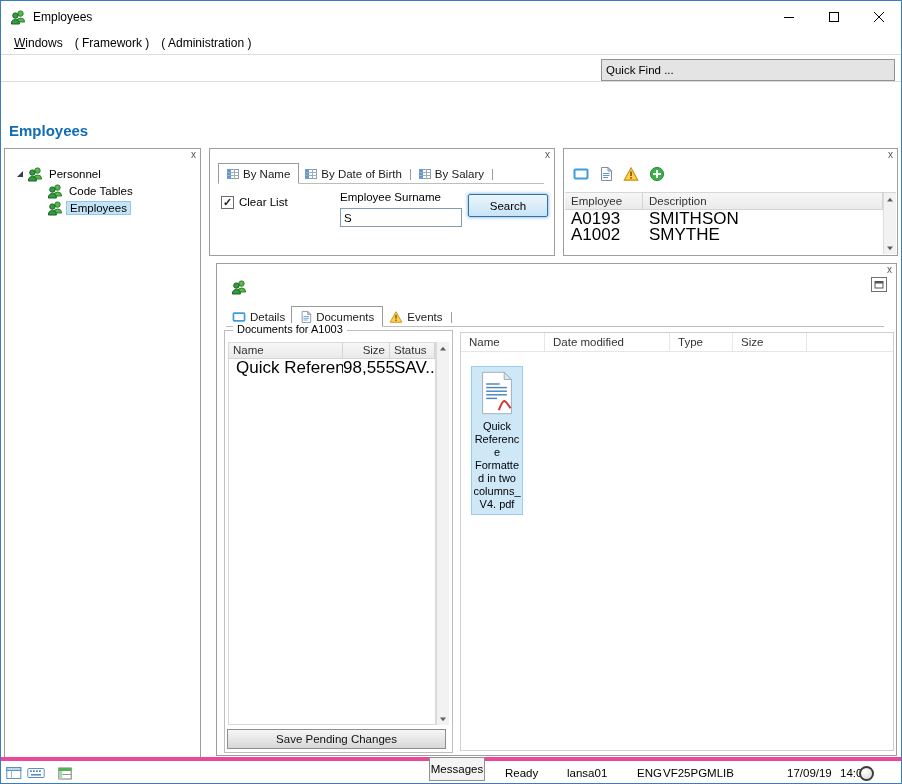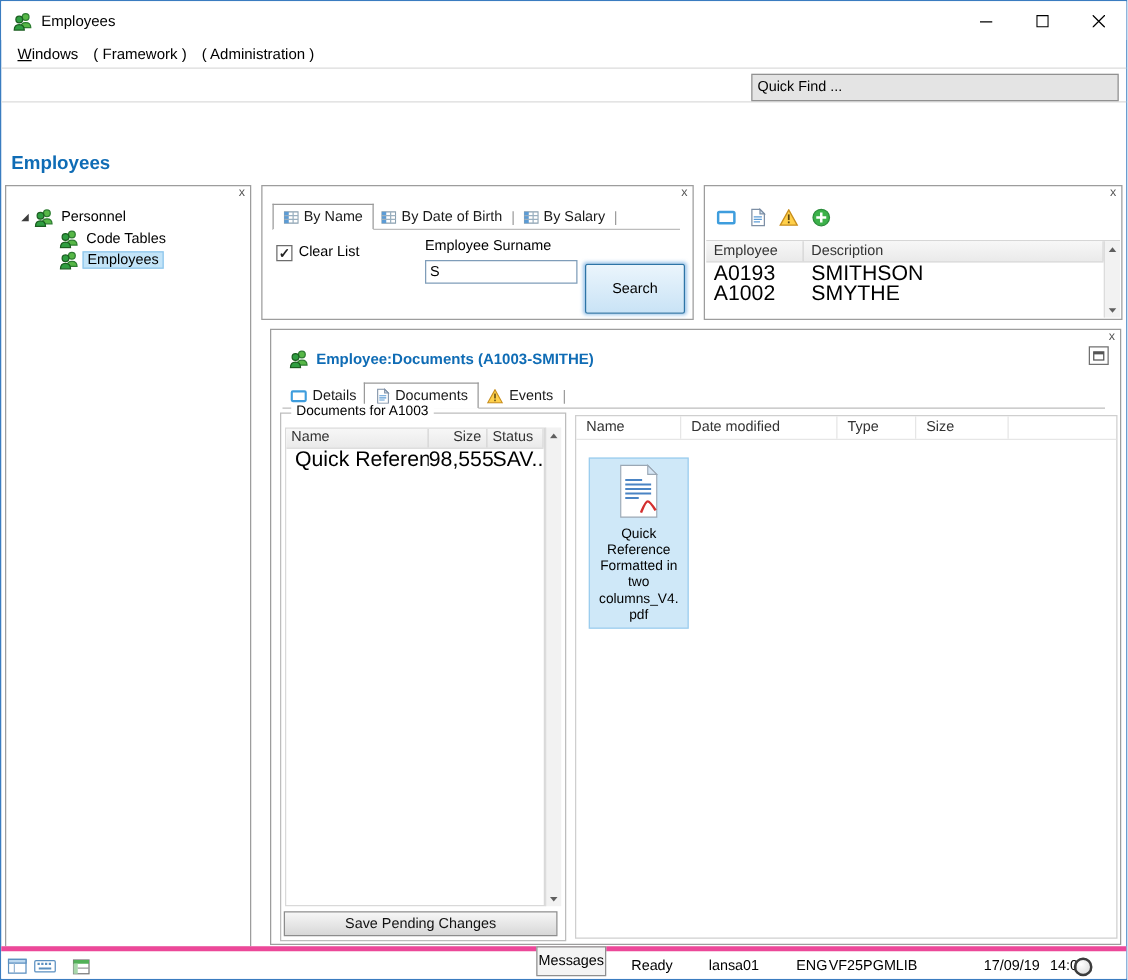--- a/index.html
+++ b/index.html
@@ -46,21 +46,21 @@
   .tab-sep{width:1px;height:11px;background:#9d9d9d;margin:0 2px 3px}
 
   
   .search-panel{left:208px;top:147px;width:346px;height:108px}
   .search-panel .tabs{left:8px;right:10px;top:15px;height:20px}
   .checkrow{position:absolute;left:11px;top:47px;display:flex;align-items:flex-start;gap:5px;font-size:11.5px}
   .checkbox{width:13px;height:13px;border:1px solid #6d6d6d;background:#fff;position:relative}
   .checkbox.checked::after{content:"✓";position:absolute;left:1px;top:-1px;font-size:11px;font-weight:bold;color:#222}
   .fieldlabel{position:absolute;left:130px;top:42px;font-size:11.5px}
   .surname-input{position:absolute;left:130px;top:59px;width:122px;height:19px;border:1px solid #7f9db9;font:11.5px "Liberation Sans",sans-serif;padding:0 3px}
-  .search-btn{position:absolute;left:258px;top:62px;width:80px;height:40px;background:linear-gradient(#ebf5fc,#c9e3f6);border:1px solid #2d74a6;border-radius:2px;font:11.5px "Liberation Sans",sans-serif;box-shadow:0 0 3px 1px rgba(77,150,215,.55)}
+  .search-btn{position:absolute;left:258px;top:45px;width:80px;height:23px;background:linear-gradient(#ebf5fc,#c9e3f6);border:1px solid #2d74a6;border-radius:2px;font:11.5px "Liberation Sans",sans-serif;box-shadow:0 0 3px 1px rgba(77,150,215,.55)}
 
   
   .results-panel{left:562px;top:147px;width:335px;height:108px}
   .rp-toolbar{position:absolute;left:9px;top:17px;display:flex;gap:10px;align-items:center}
   .rp-hr{position:absolute;left:1px;right:1px;top:43px;height:1px;background:#d6d6d6}
   .grid-header{display:flex;background:linear-gradient(#f7f7f7,#eaeaea);border-bottom:1px solid #d4d4d4;font-size:11.5px;color:#333}
   .gh-cell{border-right:1px solid #d4d4d4;padding-left:6px;overflow:hidden;white-space:nowrap}
   .results-panel .grid-header{position:absolute;left:1px;right:14px;top:44px;height:17px;line-height:16px}
   .results-panel .rows{position:absolute;left:1px;right:14px;top:62px}
   .grid-row{display:flex;height:16px;line-height:16px;font-size:17px}
@@ -85,21 +85,21 @@
   .d-size{width:47px;text-align:right;padding-right:4px}
   .d-status{flex:1;padding-left:4px;overflow:hidden;white-space:nowrap}
   .doc-list .grid-row{height:17px;line-height:17px}
   .doc-scroll{right:3px;top:11px;bottom:27px}
   .save-btn{position:absolute;left:2px;right:6px;bottom:3px;height:20px;background:linear-gradient(#f6f6f6,#d8d8d8);border:1px solid #8d8d8d;font:11.5px "Liberation Sans",sans-serif;color:#111}
 
   .file-list{position:absolute;left:243px;top:68px;width:434px;height:419px;border:1px solid #cfcfcf}
   .fl-header{display:flex;height:19px;line-height:18px;font-size:11.5px;color:#333;border-bottom:1px solid #e6e6e6}
   .fl-cell{border-right:1px solid #e6e6e6;padding-left:8px;overflow:hidden;white-space:nowrap}
   .f-name{width:84px}.f-date{width:125px}.f-type{width:63px}.f-size{width:74px}
-  .file-item{position:absolute;left:10px;top:33px;width:80px;background:#cfe8f8;border:1px solid #9ccdee;text-align:center;padding:4px 1px 3px;font-size:11px;line-height:13px}
+  .file-item{position:absolute;left:10px;top:33px;width:52px;background:#cfe8f8;border:1px solid #9ccdee;text-align:center;padding:4px 1px 3px;font-size:11px;line-height:13px}
   .file-item svg{width:36px;height:44px}
   .file-name{overflow-wrap:break-word;word-break:break-word;margin-top:2px}
 
   
   .statusbar{position:absolute;left:0;right:0;bottom:0;height:26px;border-top:4px solid #ec4899;background:#fff;font-size:11.5px;overflow:visible}
   .sb-icons{position:absolute;left:5px;top:5px;display:flex;align-items:center}
   .sb-icons .gap1{margin-left:5px}
   .sb-icons .gap2{margin-left:13px}
   .sb-messages{position:absolute;left:428px;top:-4px;width:56px;height:24px;border:1px solid #8f8f8f;background:#f4f4f4;display:flex;align-items:center;justify-content:center;font-size:11.5px}
   .sb-text{position:absolute;top:6px;white-space:nowrap}
@@ -348,21 +348,20 @@
         </div>
     </div>
   </div>
 
   <div class="panel doc-panel">
     <span class="panel-close">x</span>
     <div class="dp-header">
       <svg class="icon16">
           <use href="#sym-people"></use>
         </svg>
-      <span class="dp-title">Employee:Documents (A1003-SMITHE)</span>
     </div>
     <div class="dp-max">
       <svg width="10" height="9">
           <use href="#sym-maxglyph"></use>
         </svg>
     </div>
 
     <div class="tabs">
       <div class="tab">
         <svg width="14" height="12">

